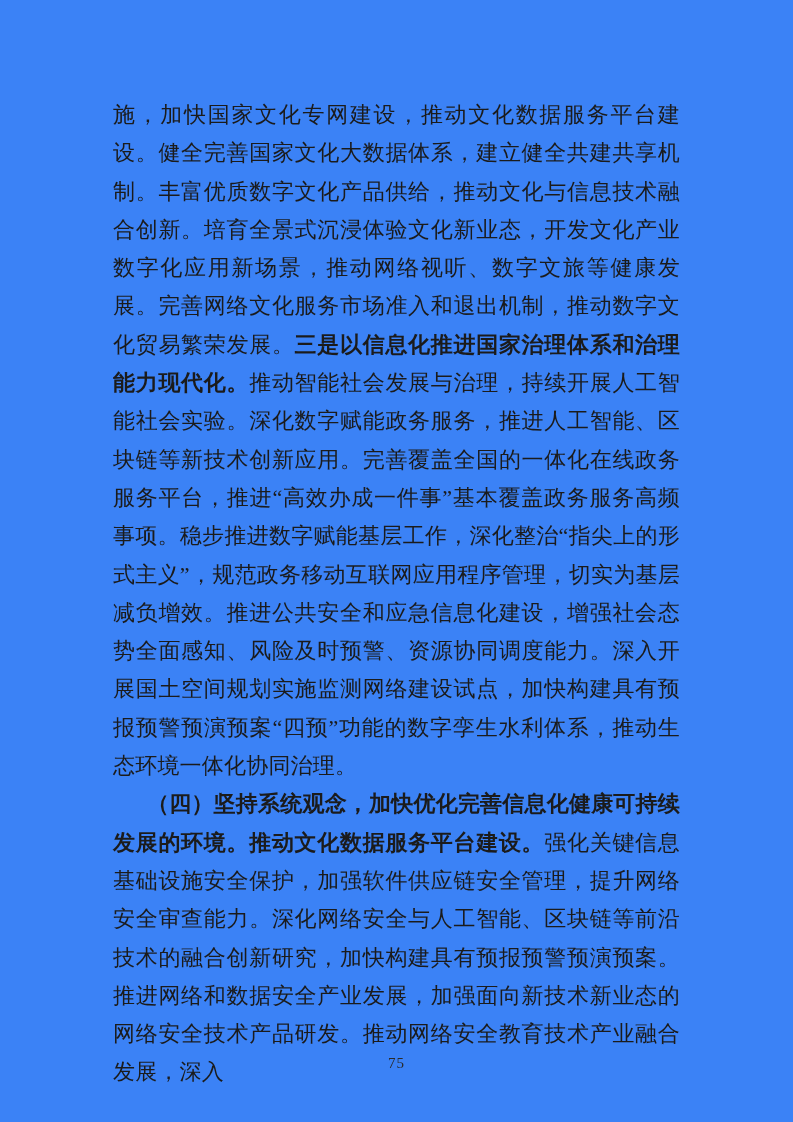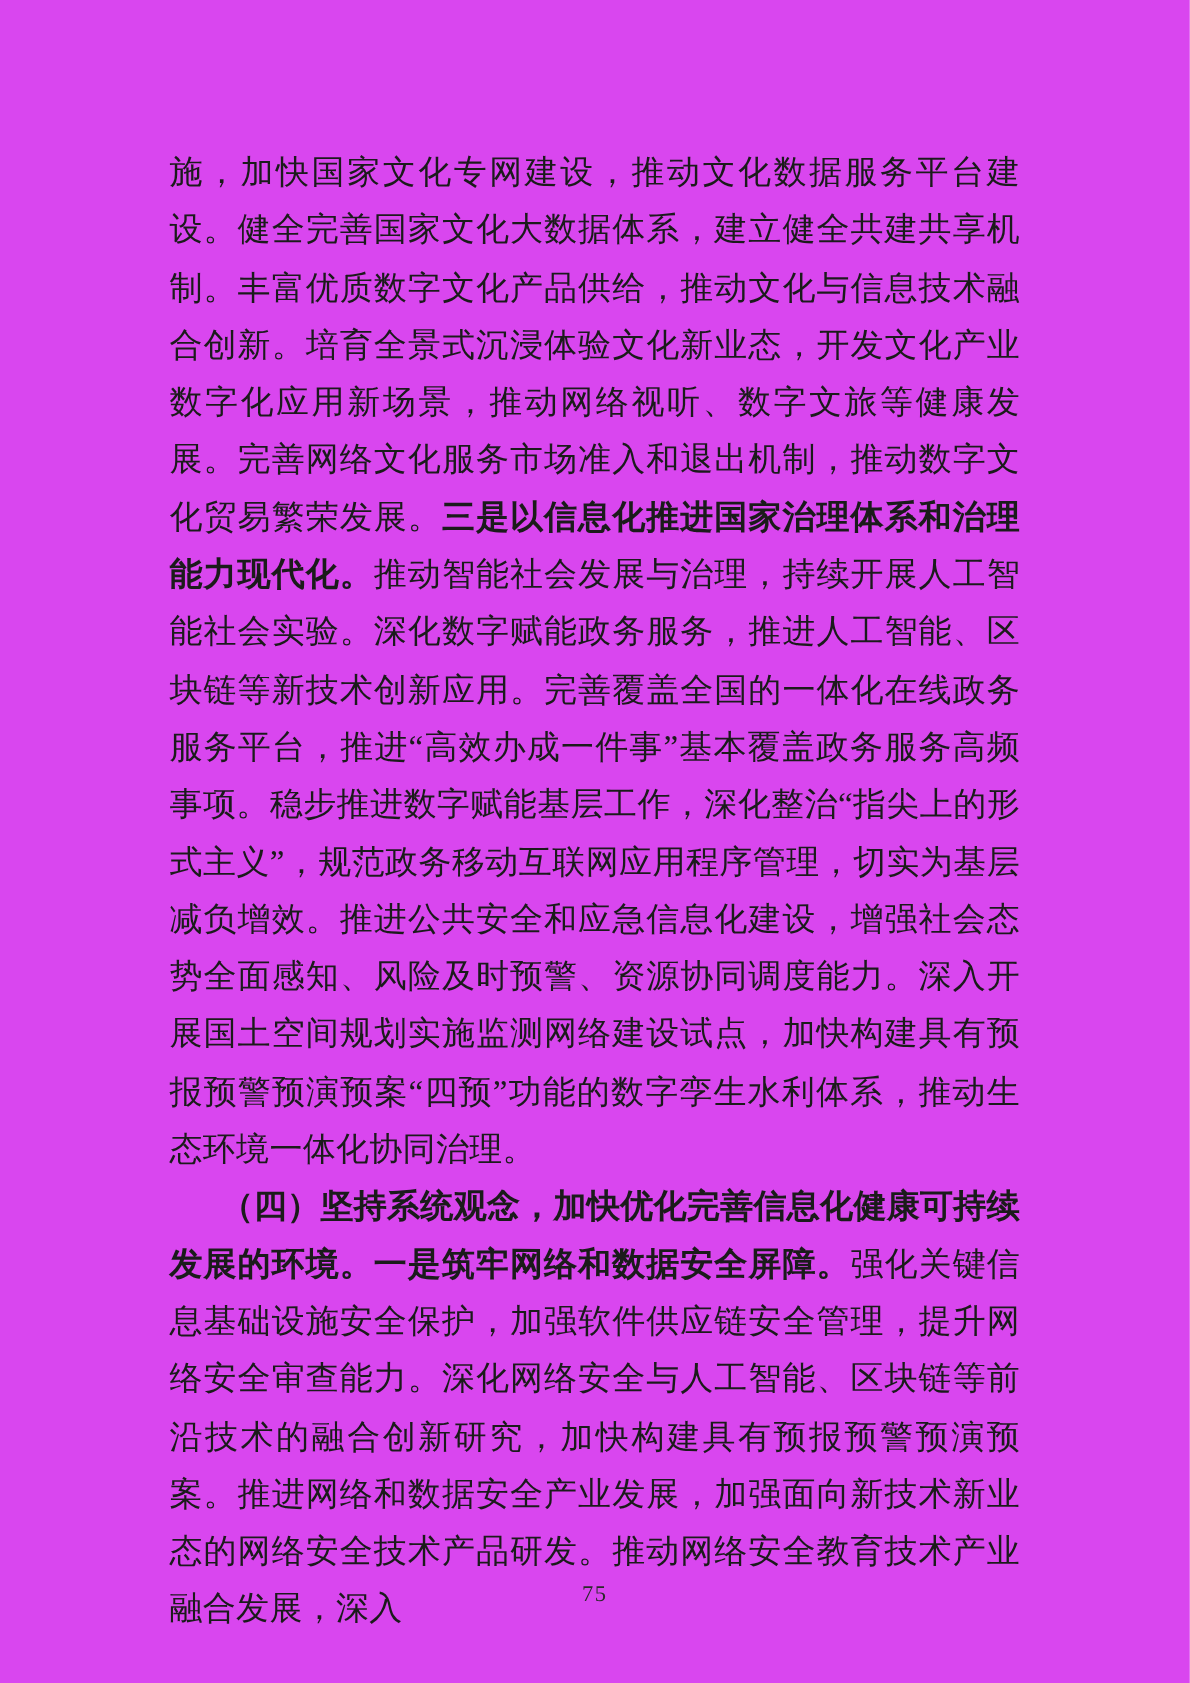--- a/index.html
+++ b/index.html
@@ -9,21 +9,21 @@
   body {
     width: 793px;
     height: 1122px;
     background: #ffffff;
     font-family: "Liberation Serif", serif;
   }
   .page {
     position: relative;
     width: 793px;
     height: 1122px;
-    background: #d946ef;
+    background: #3b82f6;
     overflow: hidden;
   }
   .doc-body {
     position: absolute;
     left: 113px;
     top: 96px;
     width: 567px;
     color: #1b1b1b;
     font-size: 22px;
     line-height: 38.3px;
@@ -54,16 +54,16 @@
     color: #2a2a2a;
     letter-spacing: 1px;
   }
 </style>
 </head>
 <body>
 
 <div class="page">
   <div class="doc-body">
       <p class="para"><span class="run">施，加快国家文化专网建设，推动文化数据服务平台建设。健全完善国家文化大数据体系，建立健全共建共享机制。丰富优质数字文化产品供给，推动文化与信息技术融合创新。培育全景式沉浸体验文化新业态，开发文化产业数字化应用新场景，推动网络视听、数字文旅等健康发展。完善网络文化服务市场准入和退出机制，推动数字文化贸易繁荣发展。</span><span class="run run-bold">三是以信息化推进国家治理体系和治理能力现代化。</span><span class="run">推动智能社会发展与治理，持续开展人工智能社会实验。深化数字赋能政务服务，推进人工智能、区块链等新技术创新应用。完善覆盖全国的一体化在线政务服务平台，推进“高效办成一件事”基本覆盖政务服务高频事项。稳步推进数字赋能基层工作，深化整治“指尖上的形式主义”，规范政务移动互联网应用程序管理，切实为基层减负增效。推进公共安全和应急信息化建设，增强社会态势全面感知、风险及时预警、资源协同调度能力。深入开展国土空间规划实施监测网络建设试点，加快构建具有预报预警预演预案“四预”功能的数字孪生水利体系，推动生态环境一体化协同治理。</span></p>
-      <p class="para indent"><span class="run run-bold">（四）坚持系统观念，加快优化完善信息化健康可持续发展的环境。一是筑牢网络和数据安全屏障。</span><span class="run">强化关键信息基础设施安全保护，加强软件供应链安全管理，提升网络安全审查能力。深化网络安全与人工智能、区块链等前沿技术的融合创新研究，加快构建具有预报预警预演预案。推进网络和数据安全产业发展，加强面向新技术新业态的网络安全技术产品研发。推动网络安全教育技术产业融合发展，深入</span></p>
+      <p class="para indent"><span class="run run-bold">（四）坚持系统观念，加快优化完善信息化健康可持续发展的环境。推动文化数据服务平台建设。</span><span class="run">强化关键信息基础设施安全保护，加强软件供应链安全管理，提升网络安全审查能力。深化网络安全与人工智能、区块链等前沿技术的融合创新研究，加快构建具有预报预警预演预案。推进网络和数据安全产业发展，加强面向新技术新业态的网络安全技术产品研发。推动网络安全教育技术产业融合发展，深入</span></p>
     </div>
   <div class="page-number">75</div>
 </div>
 
 </body></html>

